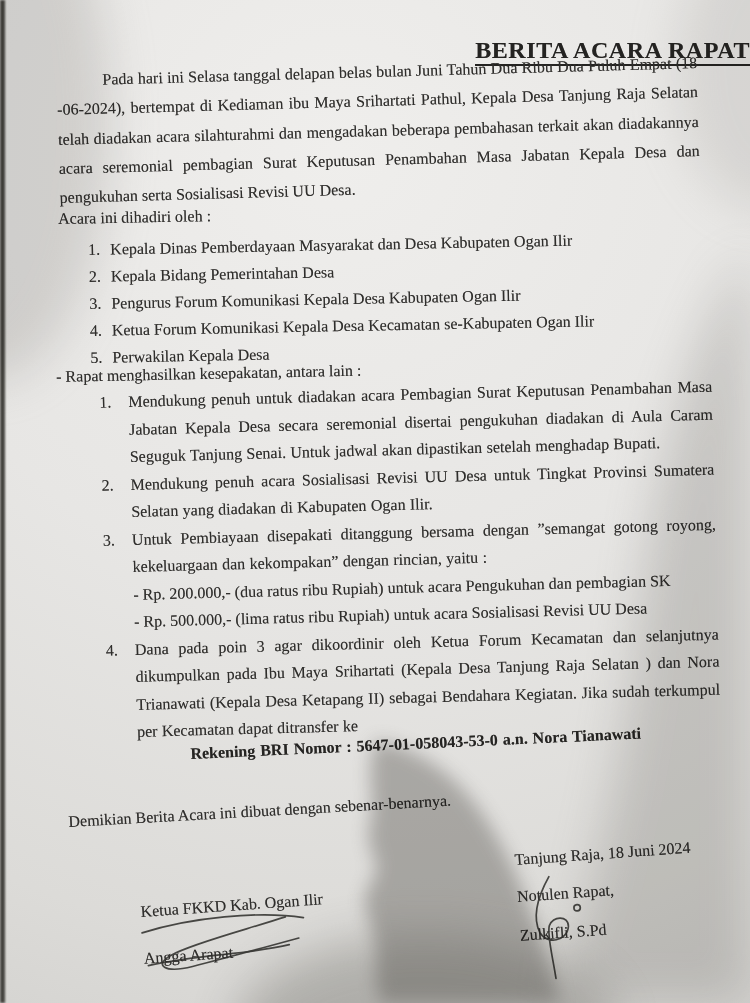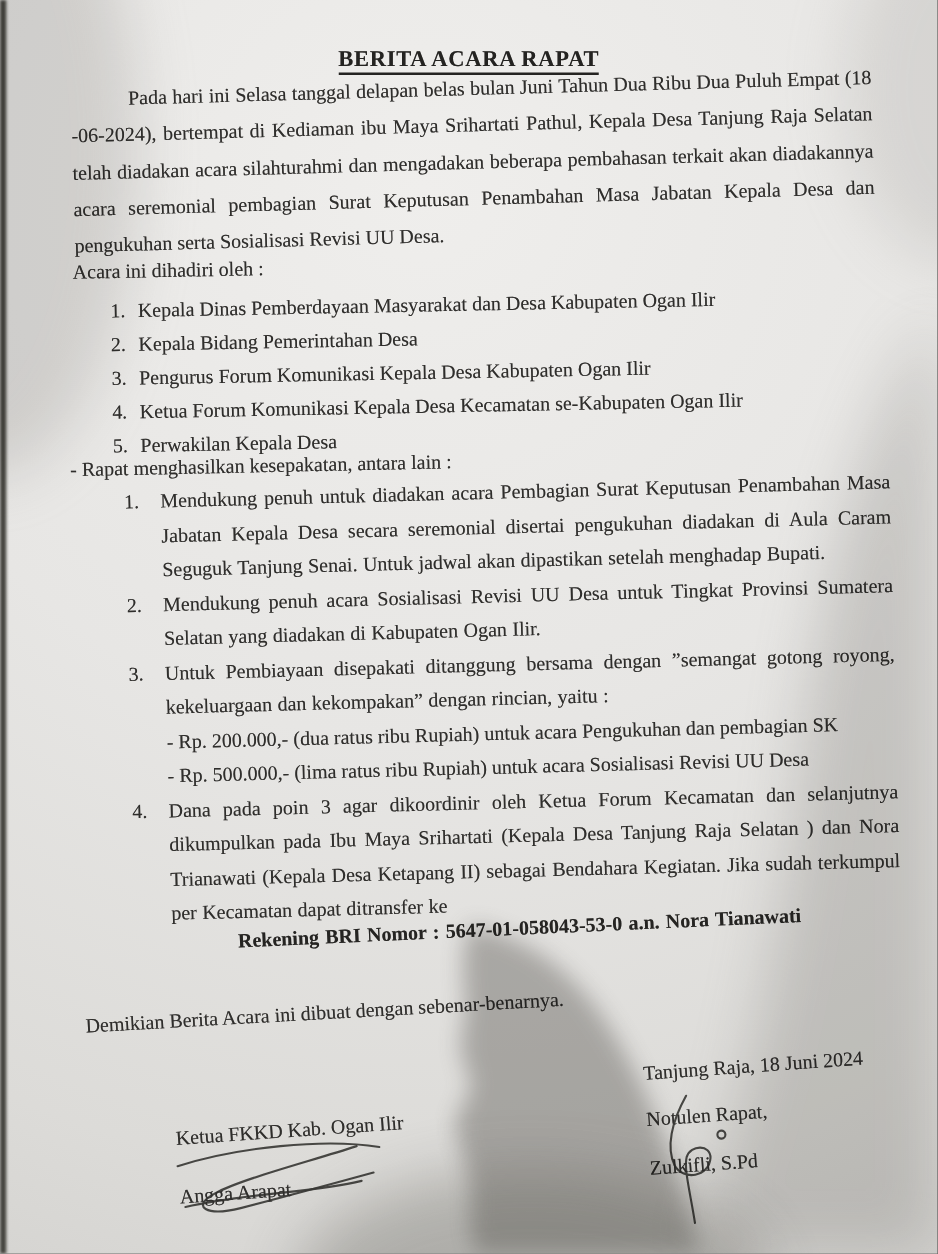--- a/index.html
+++ b/index.html
@@ -6,22 +6,22 @@
   body{background:#3c3b39;width:750px;height:1003px;overflow:hidden;}
   .page{
     position:relative;width:750px;height:1003px;overflow:hidden;
     font-family:"Liberation Serif","DejaVu Serif",serif;color:#2f2e2c;
     background:radial-gradient(150% 110% at 45% 15%, #efeeec 0%, #e7e6e4 40%, #dcdbd8 72%, #cccbc8 100%);
   }
   .txt{text-shadow:0 0 .5px rgba(47,46,44,.5);}
   .left-edge{position:absolute;left:0;top:0;width:5px;height:100%;background:#45443f;filter:blur(1.2px);z-index:6;}
   .shadows{position:absolute;inset:0;z-index:8;pointer-events:none;mix-blend-mode:multiply;}
 
-  .title{position:absolute;top:7px;left:0;width:100%;text-align:center;
-    font-size:18px;font-weight:bold;letter-spacing:.6px;color:#242321;z-index:2;margin-top:30px;}
+  .title{position:absolute;top:7px;left:0;width:100%;text-align:right;
+    font-size:24px;font-weight:bold;letter-spacing:.6px;color:#242321;z-index:2;margin-top:30px;}
   .title .u{border-bottom:2.5px solid #242321;padding-bottom:1px;}
 
   .intro{position:absolute;top:50px;left:56px;width:641px;font-size:16px;line-height:29.3px;
     text-align:justify;text-indent:46px;transform:rotate(-1.6deg);transform-origin:0 0;z-index:2;}
 
   .attendees-heading{position:absolute;top:210px;left:58px;font-size:16px;
     transform:rotate(-1.1deg);transform-origin:0 0;z-index:2;}
   .attendees{position:absolute;top:236px;left:88px;font-size:16px;line-height:27px;
     transform:rotate(-1.1deg);transform-origin:0 0;z-index:2;}
   .att-row{white-space:nowrap;}

